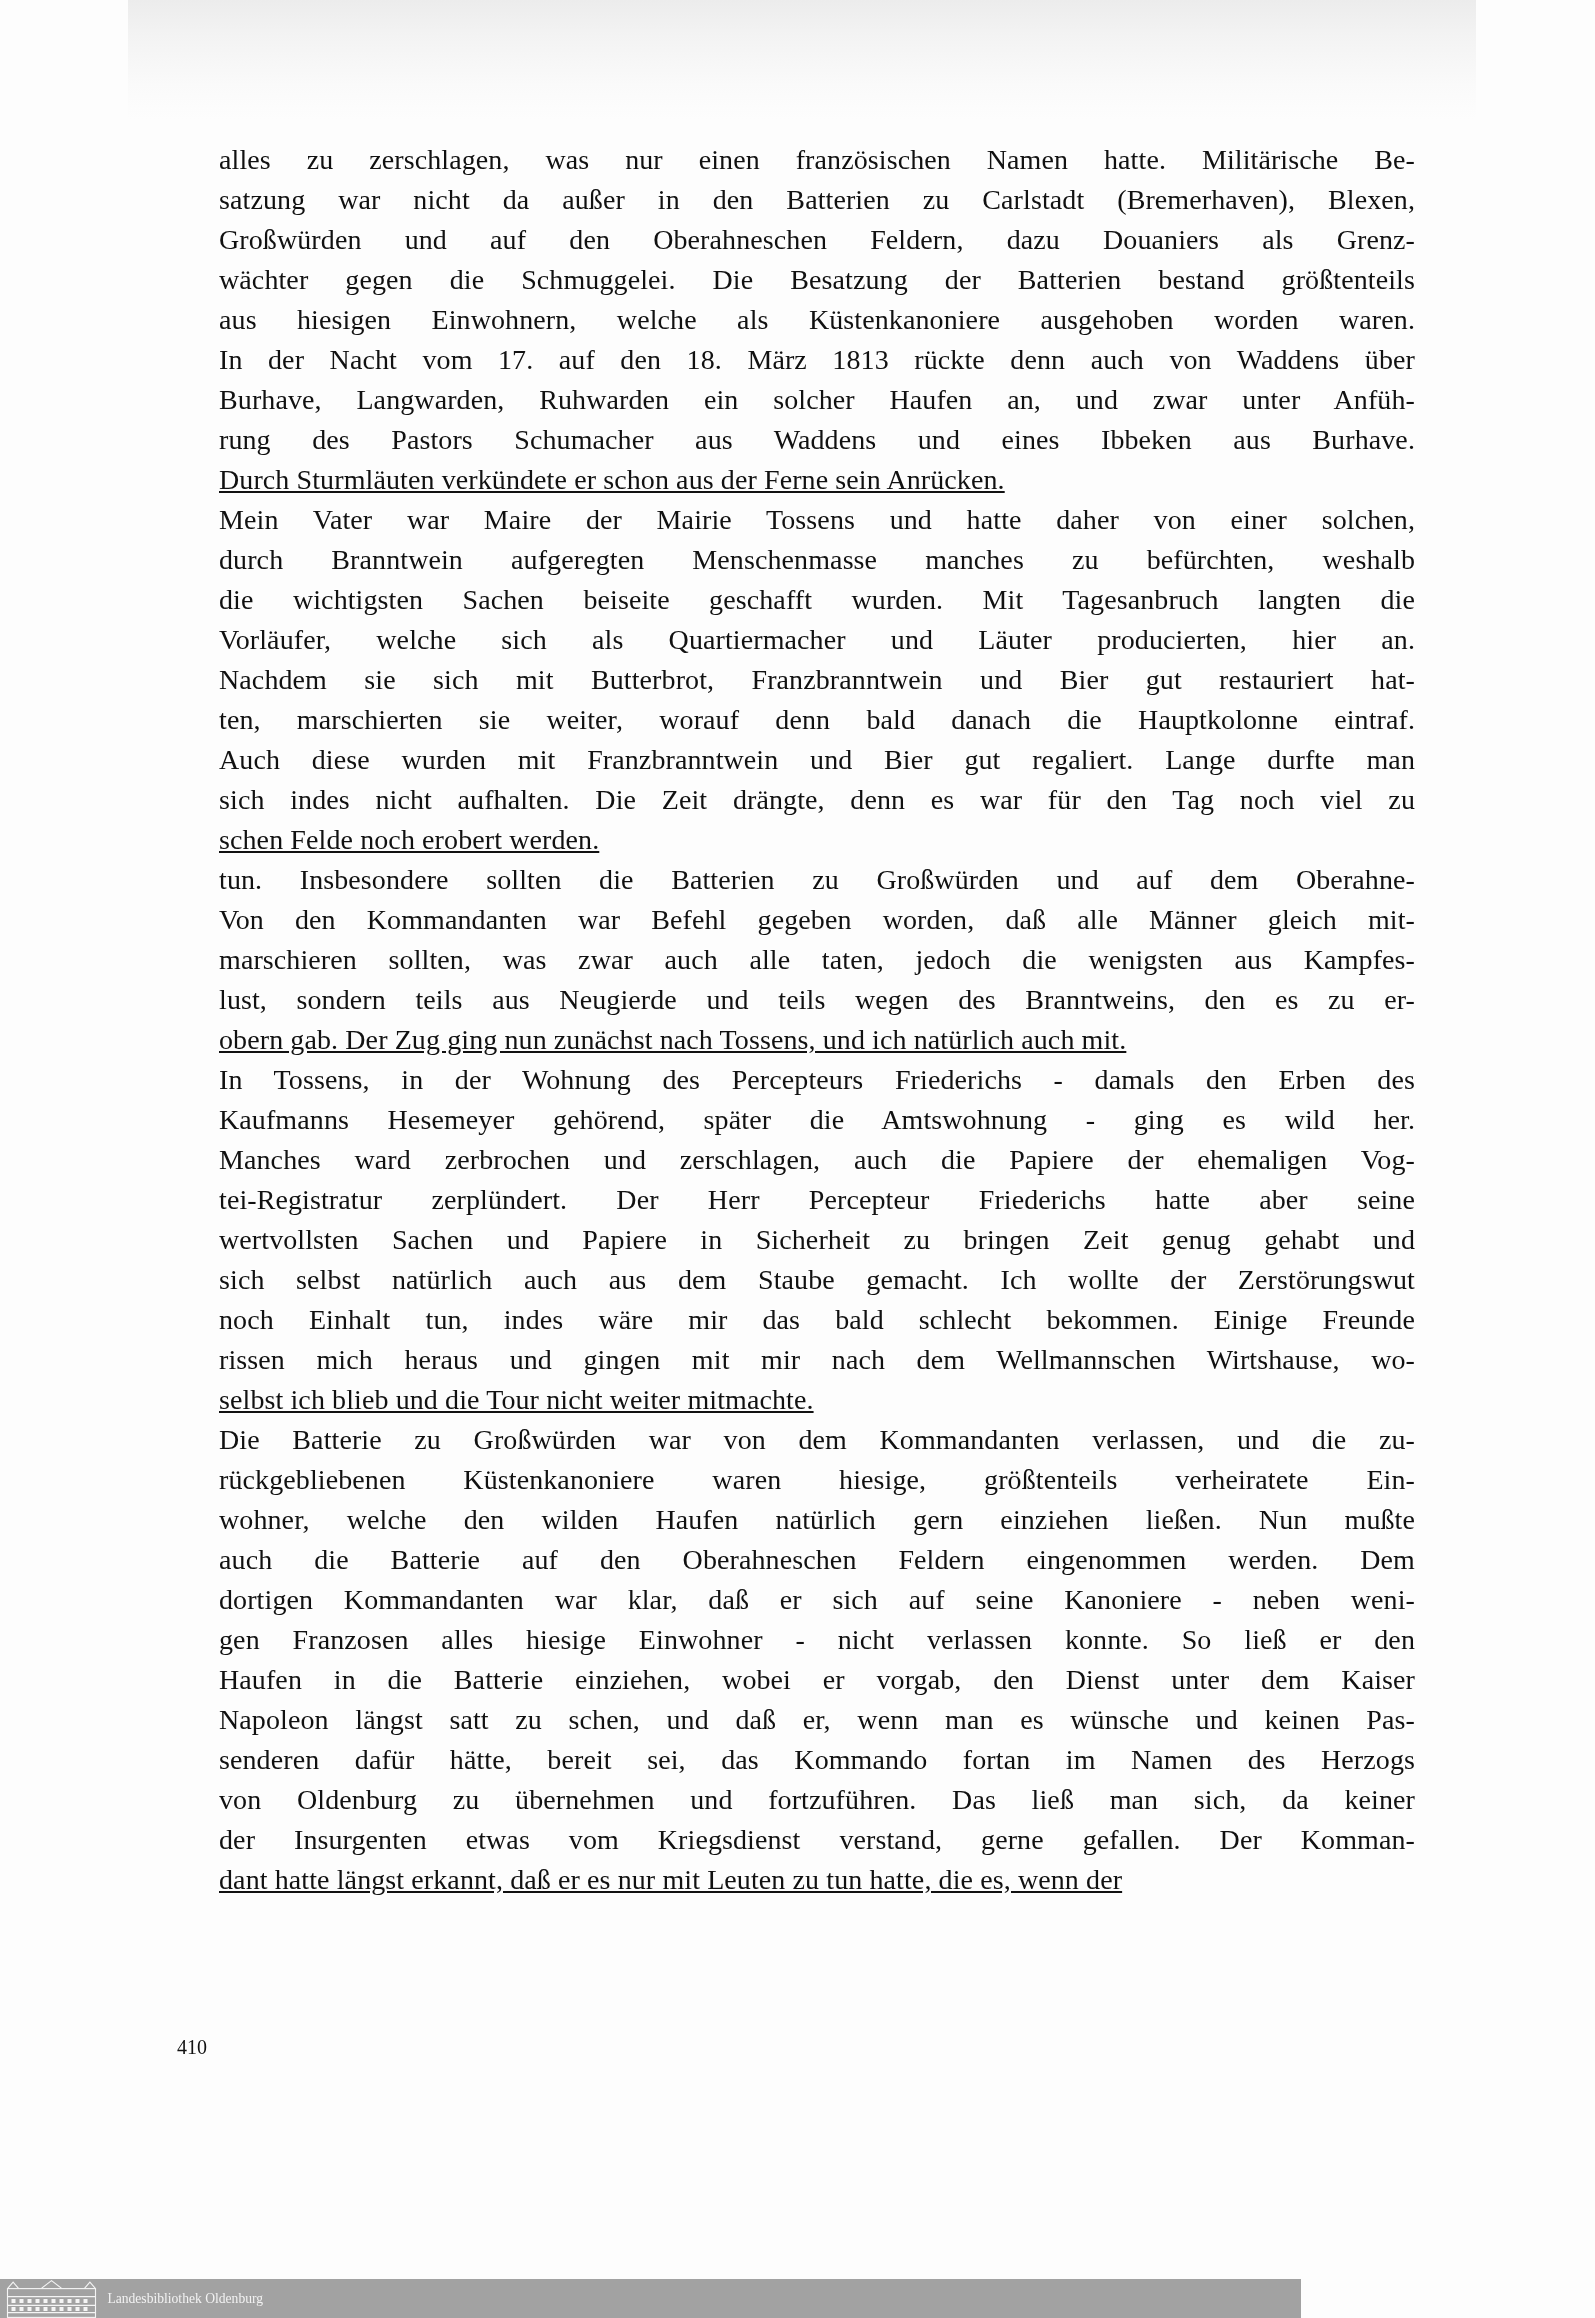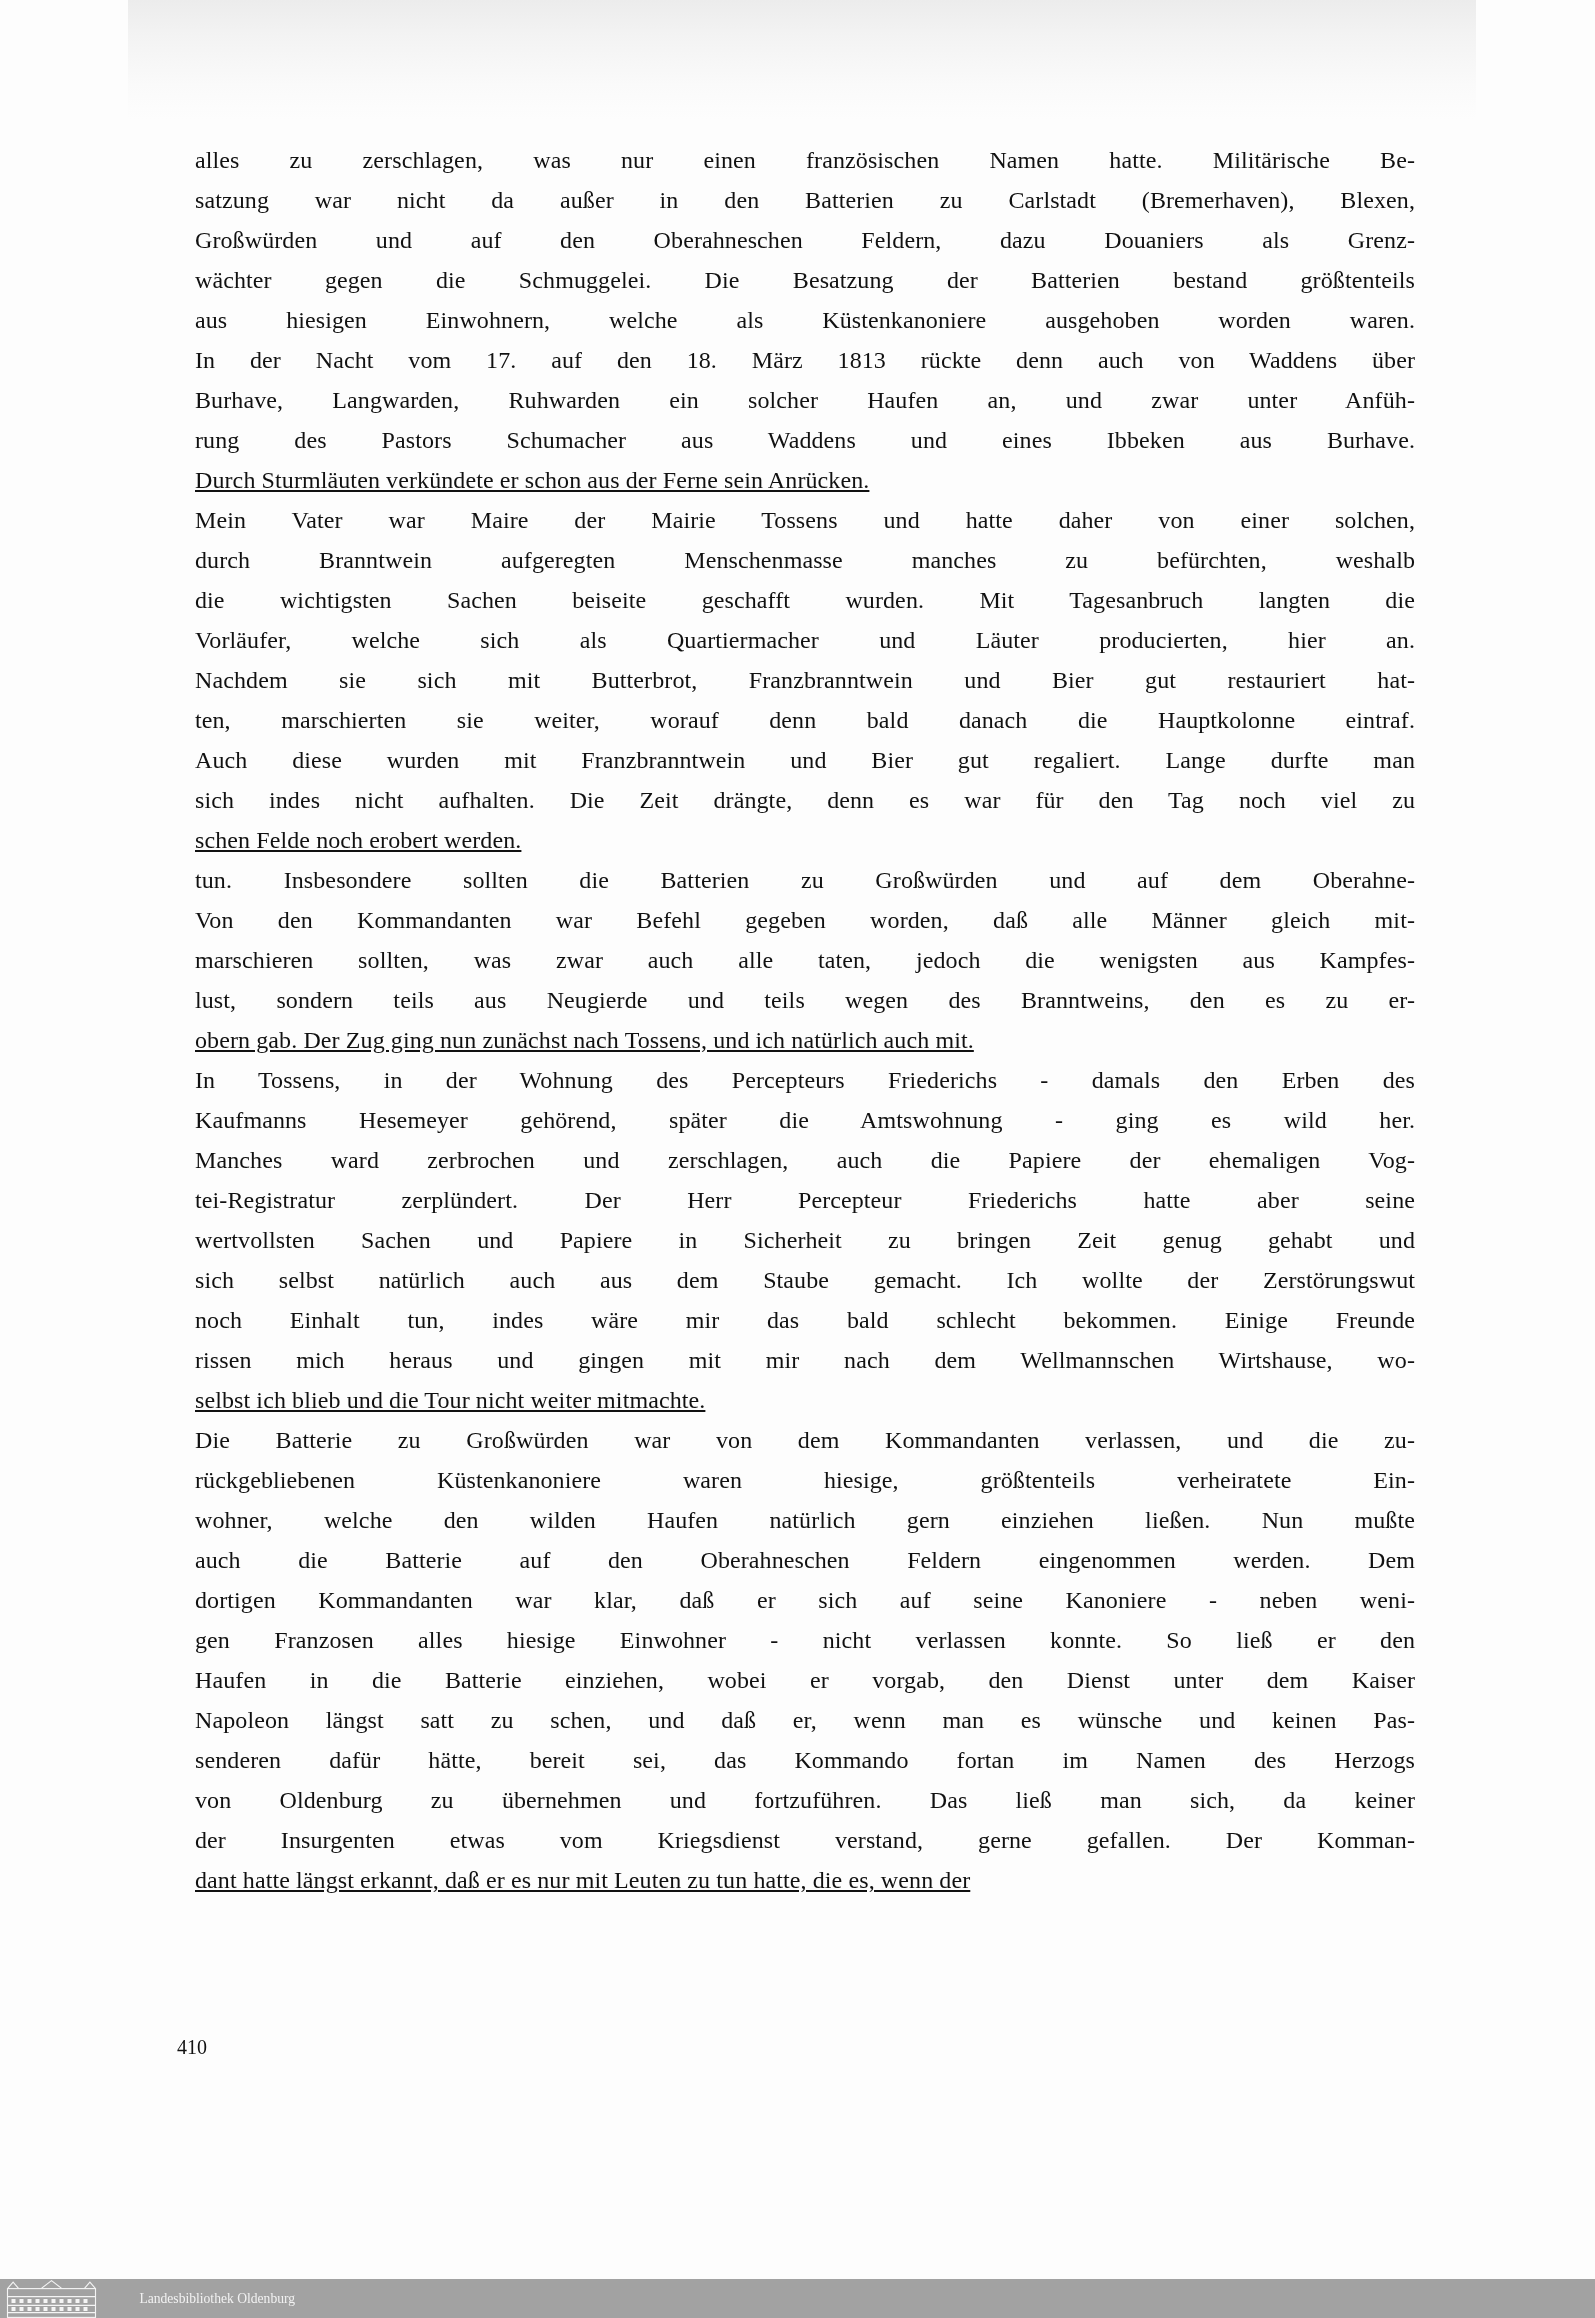--- a/index.html
+++ b/index.html
@@ -11,32 +11,33 @@
   }
   .ghost-band {
     position: absolute; left: 128px; top: 0; width: 1348px; height: 120px;
     background: linear-gradient(to bottom, #ececec 0%, #f3f3f3 30%, #fafafa 70%, #fdfdfd 100%);
   }
   .page-text {
     position: absolute; left: 195px; top: 140px; width: 1220px;
   }
   .line {
     display: block; height: 40px; line-height: 40px;
-    font-size: 24px; white-space: nowrap;
+    font-size: 28px; white-space: nowrap;
     text-align: justify; text-align-last: justify;
     letter-spacing: 0.1px;
+    margin-left: 24px;
   }
   .line.last { text-align-last: left; text-decoration: underline; }
   .page-number {
     position: absolute; left: 177px; top: 2028px;
     font-size: 20px; line-height: 38px;
   }
   .footer-bar {
-    position: absolute; left: 0; top: 2279px; width: 1595px; height: 40px;
-    background: #a2a2a2; display: flex; align-items: center; gap: 32px;
+    position: absolute; left: 0; top: 2279px; width: 1301px; height: 40px;
+    background: #a2a2a2; display: flex; align-items: center;
   }
   .footer-logo { width: 93px; height: 40px; margin-left: 4.8px; }
   .footer-text {
     color: #f2f2f2; font-size: 13.6px; margin-left: 9.6px;
     font-family: "Liberation Serif", "DejaVu Serif", serif;
   }
 </style>
 </head>
 <body>
 

